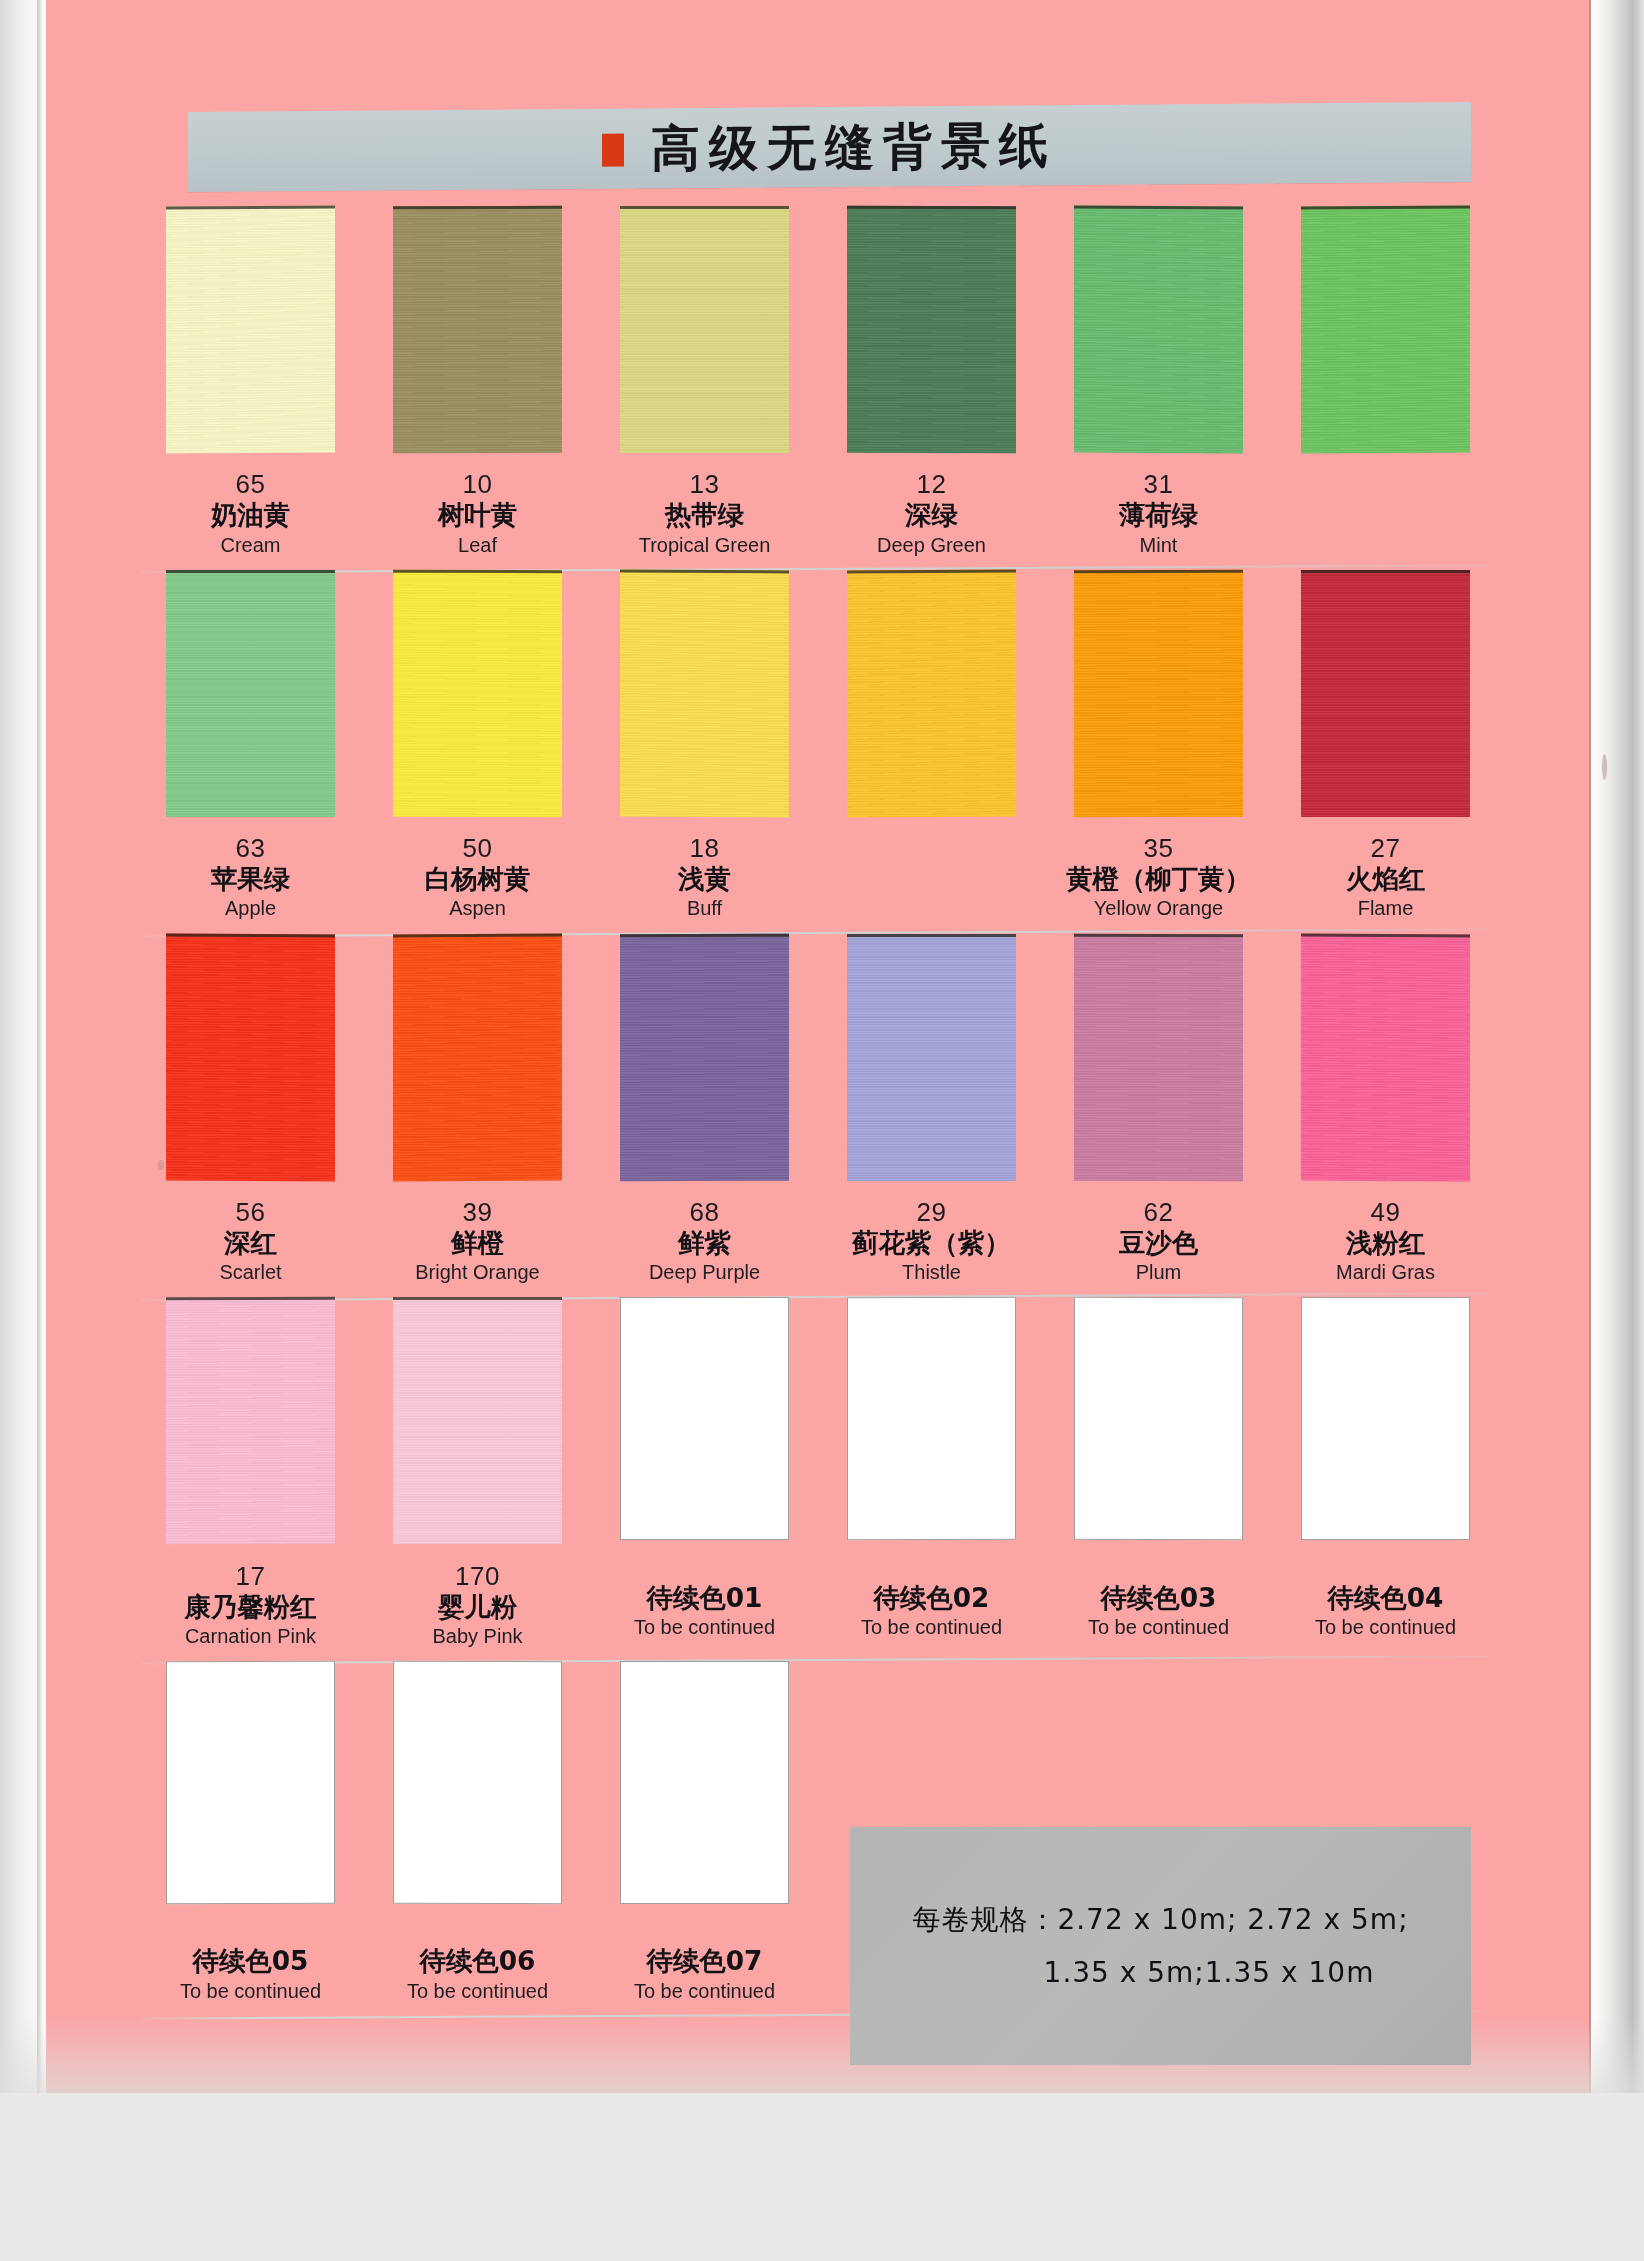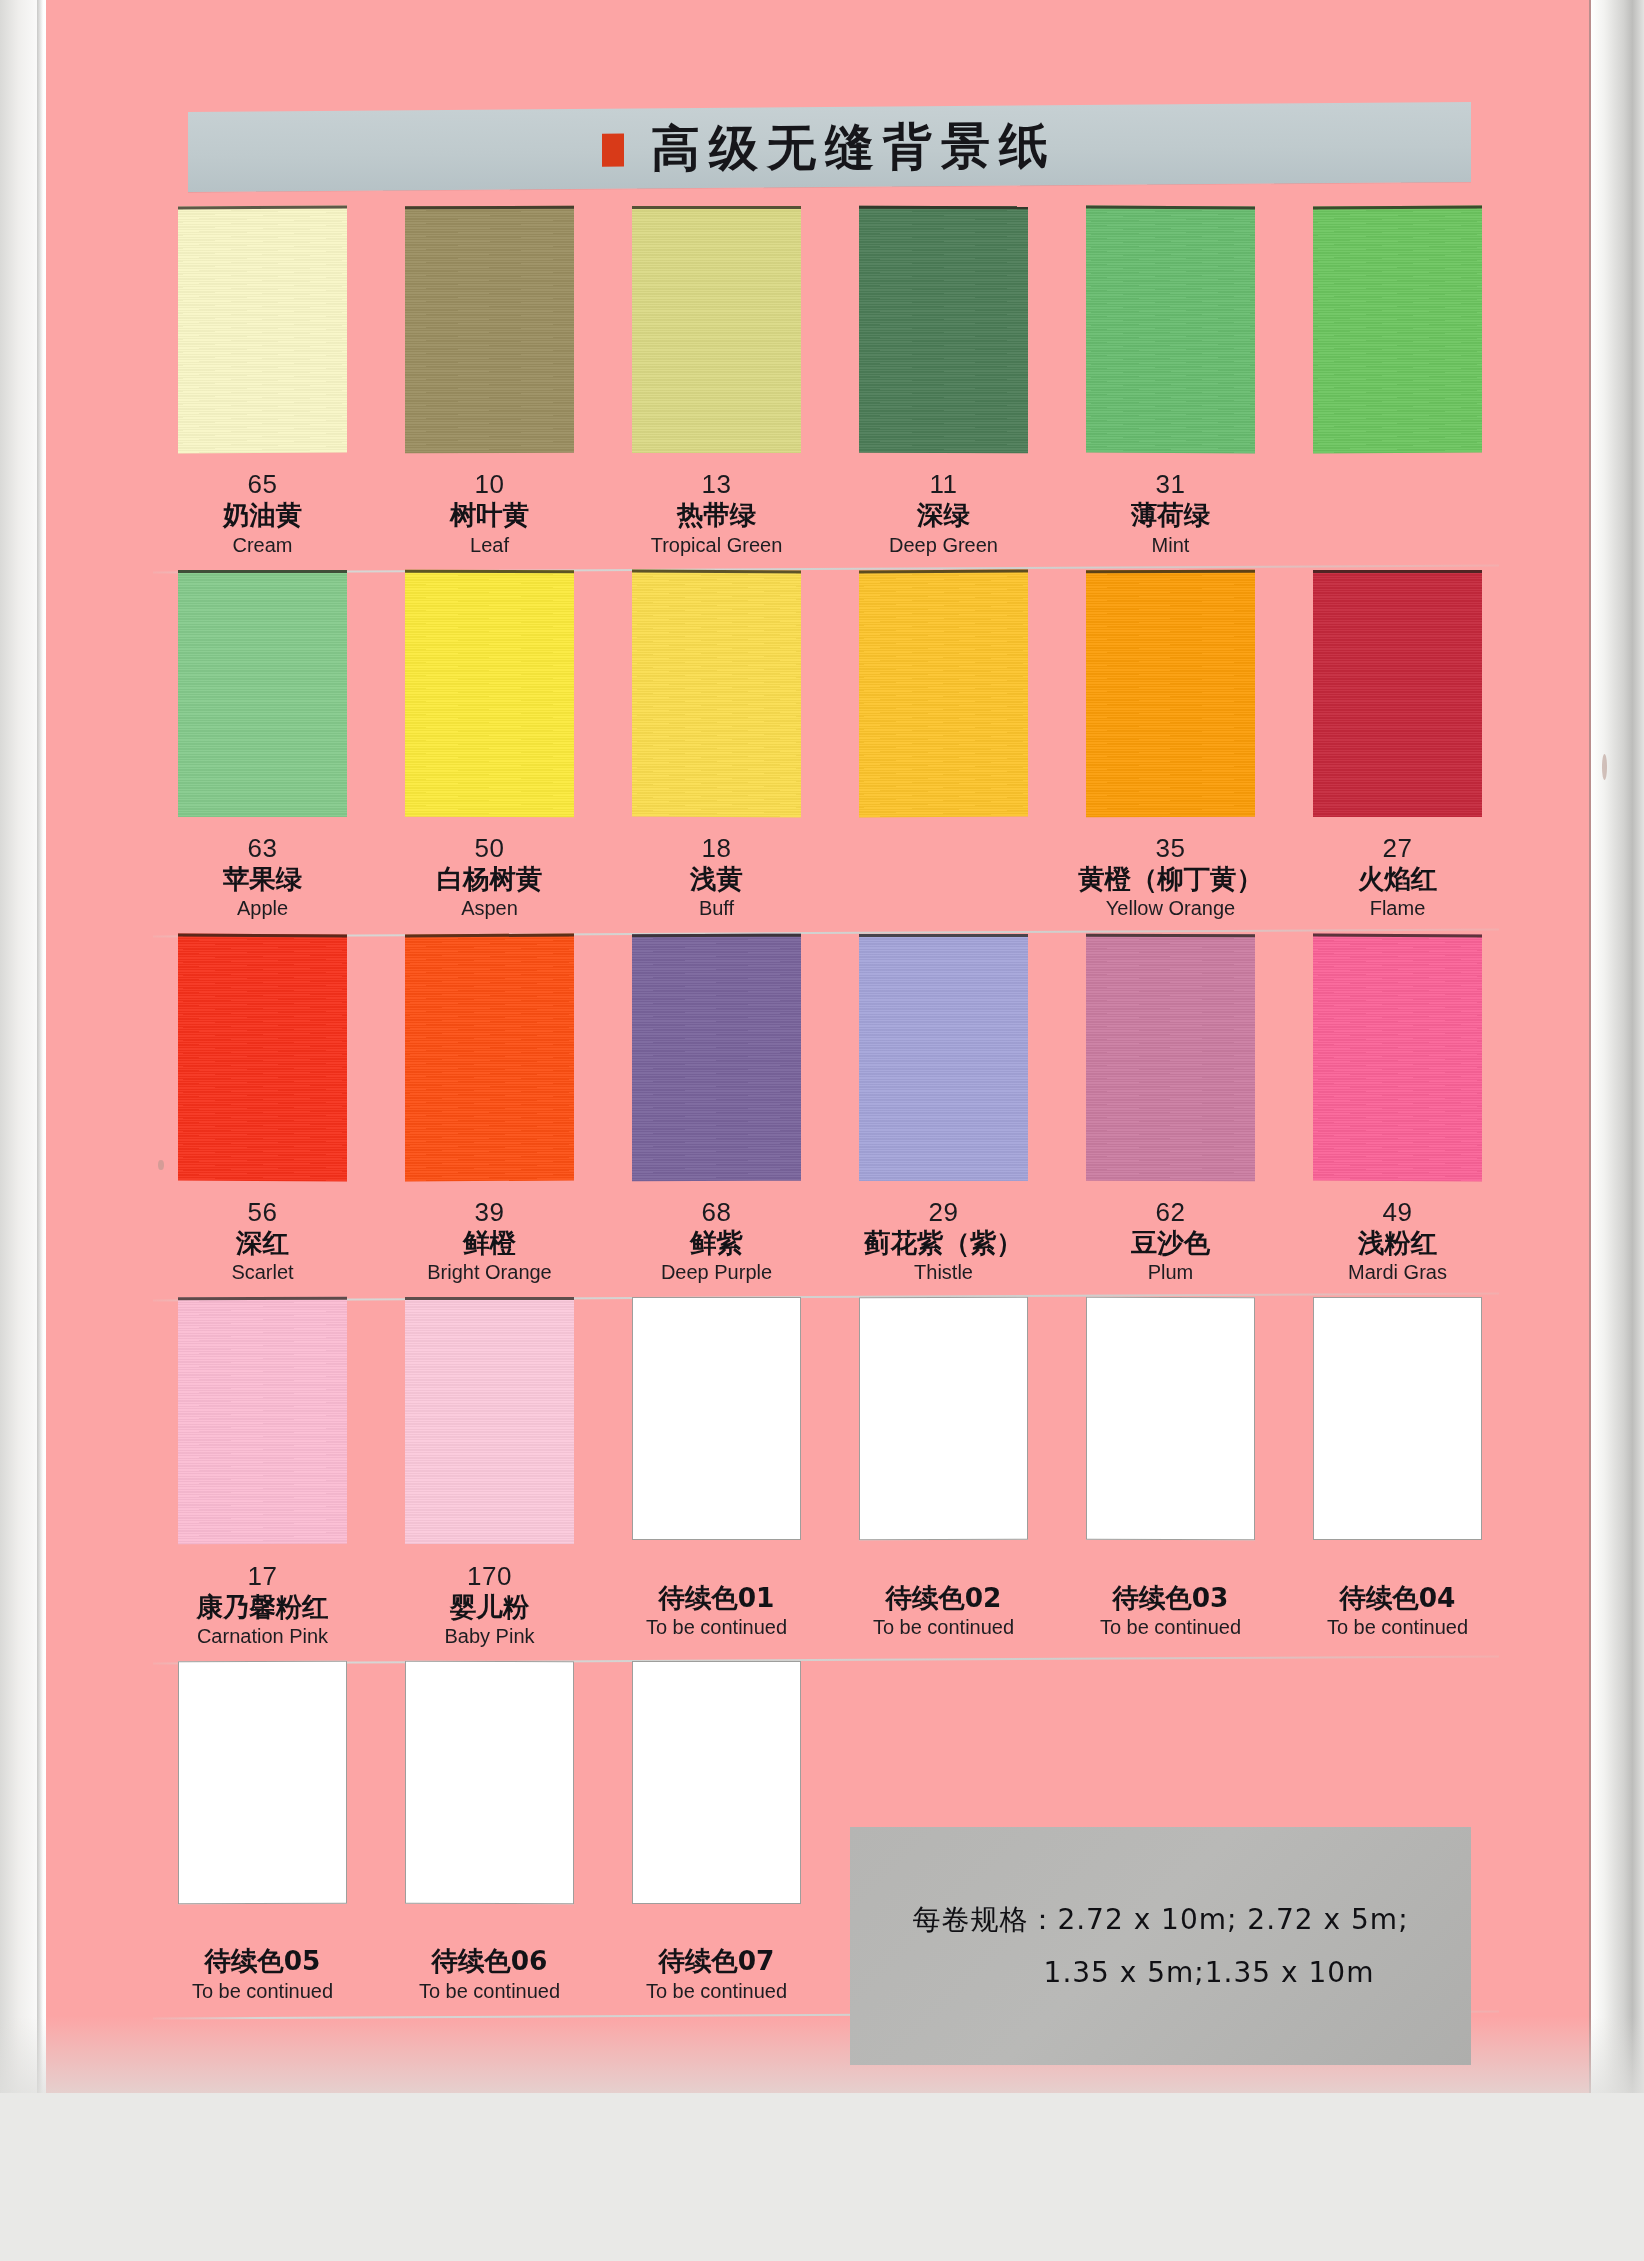--- a/index.html
+++ b/index.html
@@ -83,21 +83,21 @@
     font-weight: bold;
     letter-spacing: 9px;
     color: #16161a;
     white-space: nowrap;
     margin-top: 2.6px;
   }
 
   
   .grid {
     position: absolute;
-    left: 149px;
+    left: 137px;
     top: 206px;
     width: 1366px;
   }
   .row {
     position: relative;
     width: 1366px;
     display: flex;
   }
   .row-sep {
     position: relative;
@@ -267,21 +267,21 @@
             <div class="name-en">Tropical Green</div>
           </div>
         </div>
         <div class="cell">
           <div class="swatch-wrap">
             <div class="swatch filled" style="background: rgb(76, 124, 87); transform: skewY(0.18deg);">
               <div class="swatch-tex"></div>
             </div>
           </div>
           <div class="labels">
-            <div class="code">11</div>
+            <div class="code">12</div>
             <div class="name-cn">深绿</div>
             <div class="name-en">Deep Green</div>
           </div>
         </div>
         <div class="cell">
           <div class="swatch-wrap">
             <div class="swatch filled" style="background: rgb(104, 188, 111); transform: skewY(0.36deg);">
               <div class="swatch-tex"></div>
             </div>
           </div>

